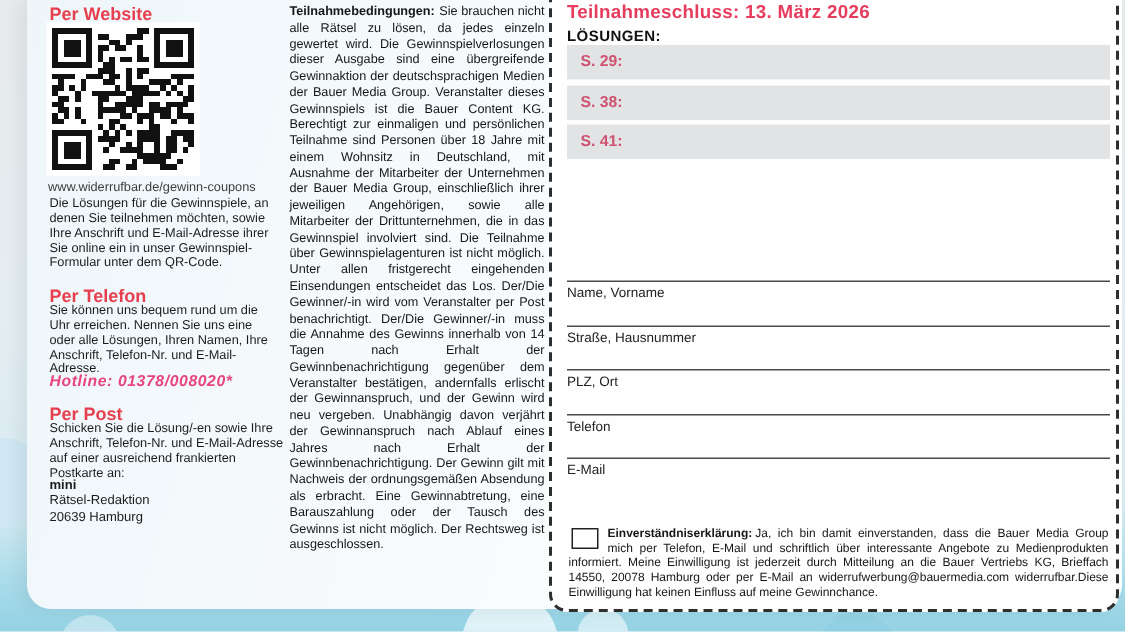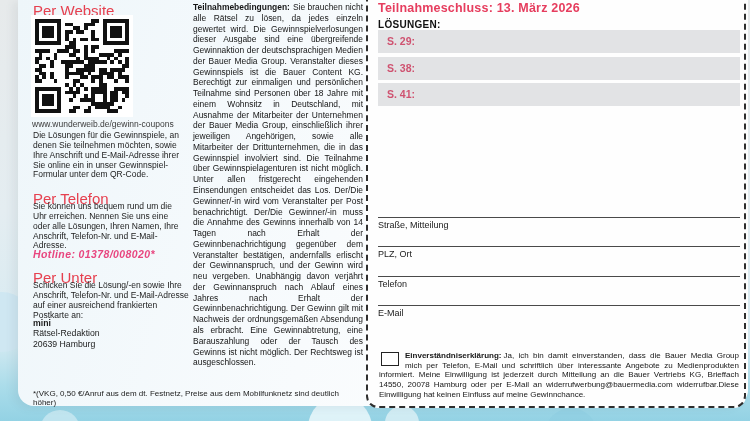--- a/index.html
+++ b/index.html
@@ -9,21 +9,21 @@
     background:linear-gradient(180deg,#e7eaeb 0%,#e4edf1 50%,#d8ebf2 80%,#aadcea 92%,#93d2e4 100%);
   }
   .bubble{position:absolute;border-radius:50%;z-index:0;}
   #card{
     position:absolute;left:18px;top:0;width:730px;height:406px;z-index:1;
     background:linear-gradient(105deg,#eef6fa 0%,#f8fbfd 45%,#fdfefe 75%);
     border-radius:0 0 16px 16px;
     box-shadow:-5px 2px 9px rgba(60,80,90,.08);
   }
   
-  .sec-heading{position:absolute;font-size:15px;font-weight:normal;color:var(--accent-red,#e6404f);}
+  .sec-heading{position:absolute;font-size:12px;font-weight:bold;color:var(--accent-red,#e6404f);}
   .small-par{position:absolute;font-size:8.5px;line-height:1.16;color:#1c1c1c;width:152px;}
   #qr{position:absolute;left:31px;top:15px;width:102px;height:102px;background:#fff;}
   #qr svg{width:100%;height:100%;display:block;}
   #qr-url{position:absolute;left:32px;top:119px;font-size:8.5px;color:#3c3c3c;}
   #hotline{position:absolute;left:33px;top:248px;font-size:10.5px;font-weight:bold;font-style:italic;
     color:var(--hotline-pink,#e8457f);letter-spacing:.4px;}
   #address{position:absolute;left:33px;top:318px;font-size:8.7px;line-height:1.18;color:#1c1c1c;}
   #address .addr-name{font-weight:bold;}
   #privacy{position:absolute;left:36px;top:362px;width:326px;font-size:8px;line-height:1.3;color:#1c1c1c;}
   #privacy b{margin-right:2px;}
@@ -290,42 +290,41 @@
           <rect x="10" y="24" width="1" height="1"></rect>
           <rect x="13" y="24" width="1" height="1"></rect>
           <rect x="14" y="24" width="1" height="1"></rect>
           <rect x="19" y="24" width="1" height="1"></rect>
           <rect x="20" y="24" width="1" height="1"></rect>
           <rect x="21" y="24" width="1" height="1"></rect>
         </g>
     </svg>
   </div>
 
-  <div id="qr-url" style="left:14px;">www.wunderweib.de/gewinn-coupons</div>
+  <div id="qr-url" style="left:14px;">www.widerrufbar.de/gewinn-coupons</div>
 
   <div class="small-par" style="left:15px;top:131px;">Die Lösungen für die Gewinnspiele, an denen Sie teilnehmen möchten, sowie Ihre Anschrift und E-Mail-Adresse ihrer Sie online ein in unser Gewinnspiel-Formular unter dem QR-Code.</div>
 
   <div class="sec-heading" style="left:15px;top:190px;">Per Telefon</div>
 
   <div class="small-par" style="left:15px;top:202px;">Sie können uns bequem rund um die Uhr erreichen. Nennen Sie uns eine oder alle Lösungen, Ihren Namen, Ihre Anschrift, Telefon-Nr. und E-Mail-Adresse.</div>
 
   <div id="hotline" style="left:15px;font-style:italic;">Hotline: 01378/008020*</div>
 
-  <div class="sec-heading" style="left:15px;top:269px;">Per Unter</div>
+  <div class="sec-heading" style="left:15px;top:269px;">Per Post</div>
 
   <div class="small-par" style="left:15px;top:281px;width:156px;">Schicken Sie die Lösung/-en sowie Ihre Anschrift, Telefon-Nr. und E-Mail-Adresse auf einer ausreichend frankierten Postkarte an:</div>
 
   <div id="address" style="left:15px;">
     <div class="addr-name">mini</div>
     <div>Rätsel-Redaktion</div>
     <div>20639 Hamburg</div>
   </div>
 
 
-  <div id="footnote" style="left:15px;">*(VKG, 0,50 €/Anruf aus dem dt. Festnetz, Preise aus dem Mobilfunknetz sind deutlich höher)</div>
 
   <div id="terms" style="left:175px;">
     <b>Teilnahmebedingungen:</b><span>Sie brauchen nicht alle Rätsel zu lösen, da jedes einzeln gewertet wird. Die Gewinnspielverlosungen dieser Ausgabe sind eine übergreifende Gewinnaktion der deutschsprachigen Medien der Bauer Media Group. Veranstalter dieses Gewinnspiels ist die Bauer Content KG. Berechtigt zur einmaligen und persönlichen Teilnahme sind Personen über 18 Jahre mit einem Wohnsitz in Deutschland, mit Ausnahme der Mitarbeiter der Unternehmen der Bauer Media Group, einschließlich ihrer jeweiligen Angehörigen, sowie alle Mitarbeiter der Drittunternehmen, die in das Gewinnspiel involviert sind. Die Teilnahme über Gewinnspielagenturen ist nicht möglich. Unter allen fristgerecht eingehenden Einsendungen entscheidet das Los. Der/Die Gewinner/-in wird vom Veranstalter per Post benachrichtigt. Der/Die Gewinner/-in muss die Annahme des Gewinns innerhalb von 14 Tagen nach Erhalt der Gewinnbenachrichtigung gegenüber dem Veranstalter bestätigen, andernfalls erlischt der Gewinnanspruch, und der Gewinn wird neu vergeben. Unabhängig davon verjährt der Gewinnanspruch nach Ablauf eines Jahres nach Erhalt der Gewinnbenachrichtigung. Der Gewinn gilt mit Nachweis der ordnungsgemäßen Absendung als erbracht. Eine Gewinnabtretung, eine Barauszahlung oder der Tausch des Gewinns ist nicht möglich. Der Rechtsweg ist ausgeschlossen.</span>
   </div>
 </div>
 
 <div id="coupon">
 
   <div id="coupon-title">
     <span>Teilnahmeschluss:</span>
@@ -337,22 +336,25 @@
   <div class="sol-box" style="top:42px;">
     <span>S. 29:</span>
   </div>
   <div class="sol-box" style="top:69px;">
     <span>S. 38:</span>
   </div>
   <div class="sol-box" style="top:95px;">
     <span>S. 41:</span>
   </div>
 
+  <div class="contact-field" style="top:199px;">
+    <div class="fl">Name, Vorname</div>
+  </div>
   <div class="contact-field" style="top:229px;">
-    <div class="fl">Straße, Mitteilung</div>
+    <div class="fl">Straße, Hausnummer</div>
   </div>
   <div class="contact-field" style="top:288px;">
     <div class="fl">Telefon</div>
   </div>
   <div class="contact-field" style="top:258px;">
     <div class="fl">PLZ, Ort</div>
   </div>
   <div class="contact-field" style="top:317px;">
     <div class="fl">E-Mail</div>
   </div>

